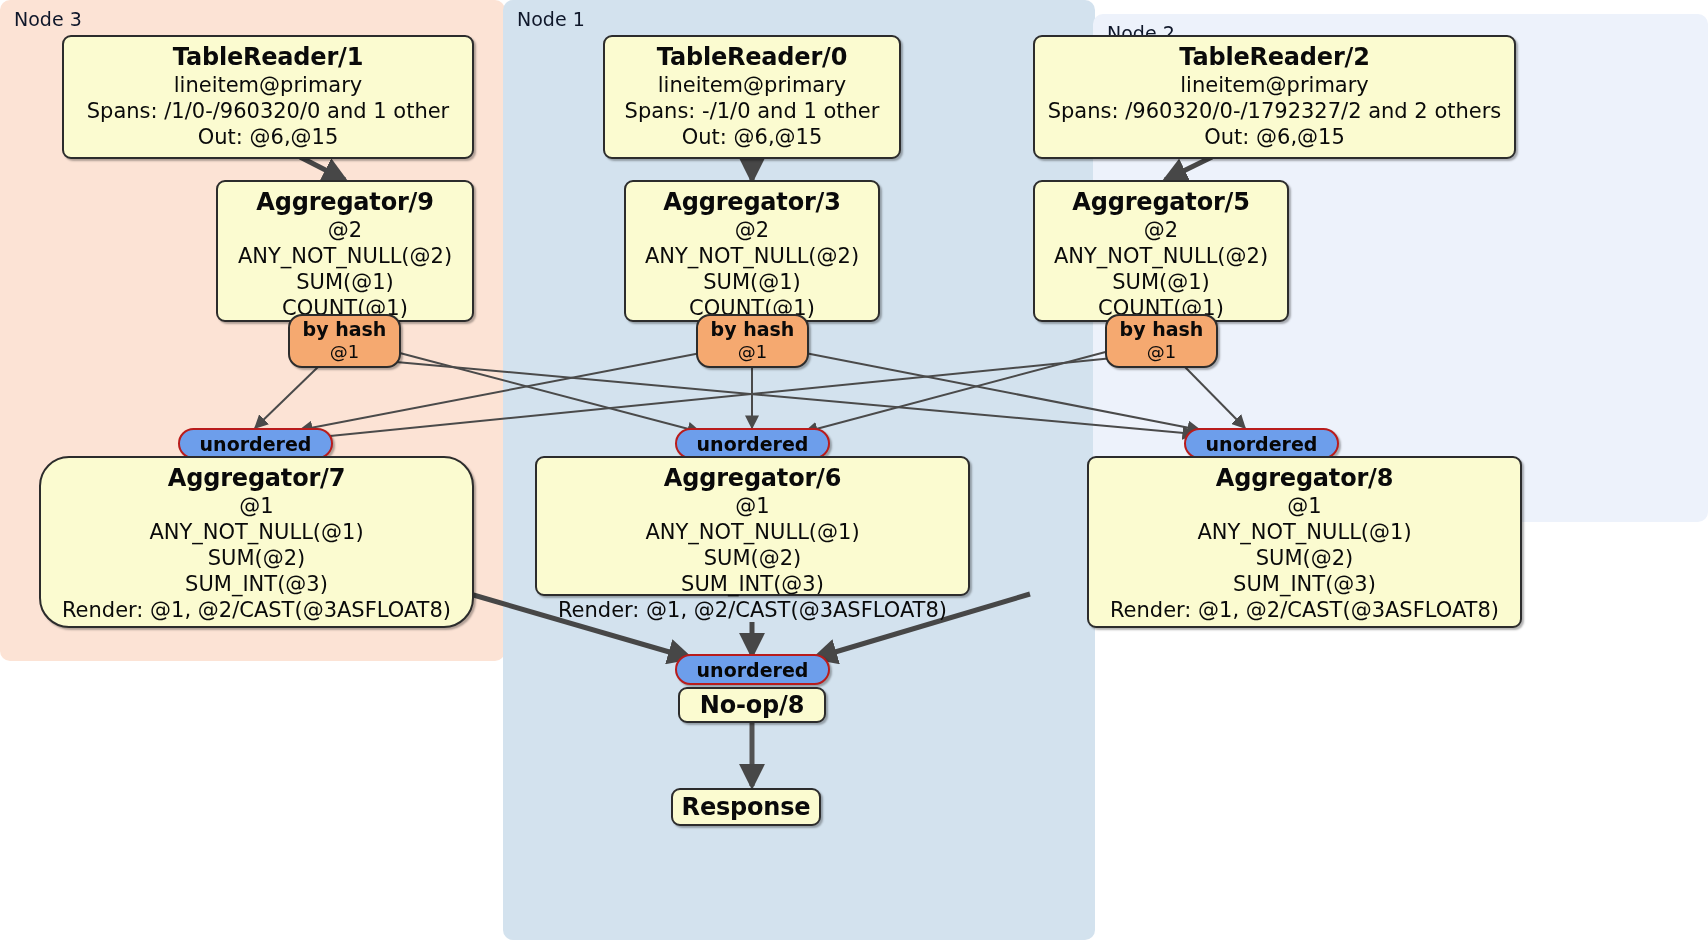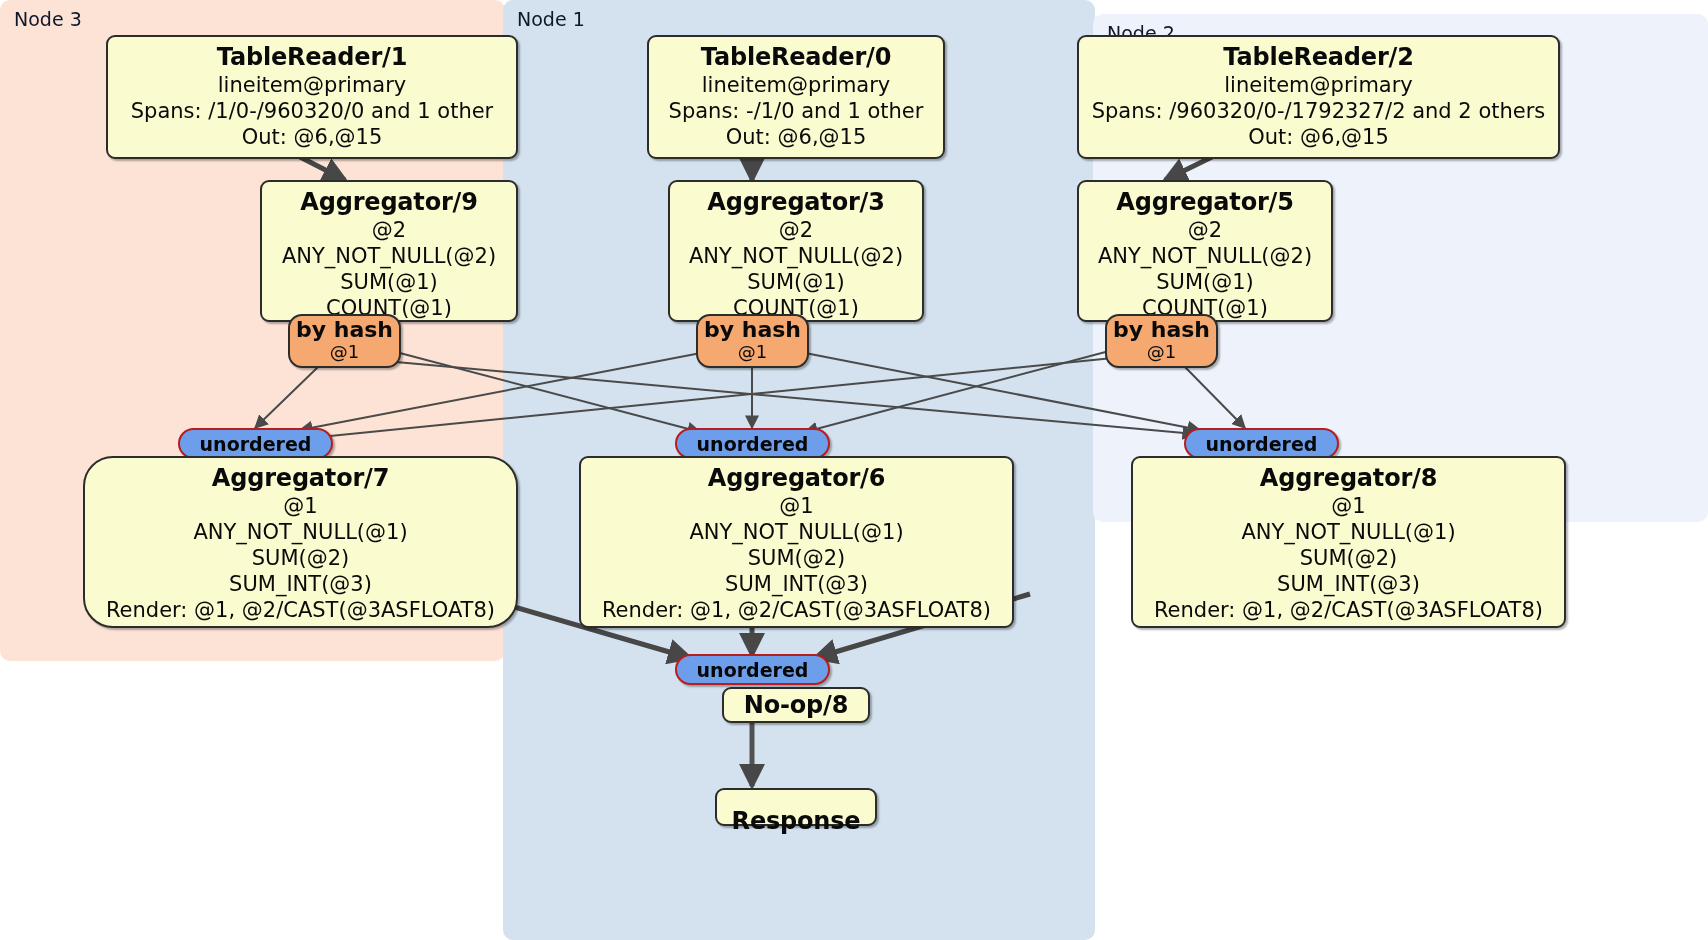--- a/index.html
+++ b/index.html
@@ -57,21 +57,20 @@
   .proc-box {
     position: absolute;
     box-sizing: border-box;
     background: #fbfbd0;
     border: 2px solid #2c2c2c;
     border-radius: 9px;
     box-shadow: 2px 2px 2px rgba(0,0,0,0.30);
     text-align: center;
     padding-top: 5px;
     color: #0a0a0a;
-    margin-left: 44px;
   }
   .proc-title {
     font-weight: bold;
     font-size: 24px;
     line-height: 30px;
     letter-spacing: -0.2px;
   }
   .proc-line {
     font-size: 21px;
     line-height: 26px;
@@ -85,21 +84,21 @@
     background: #f5a970;
     border: 2px solid #2c2c2c;
     border-radius: 14px;
     box-shadow: 2px 2px 2px rgba(0,0,0,0.30);
     text-align: center;
     color: #0a0a0a;
     padding-top: 2px;
   }
   .router-title {
     font-weight: bold;
-    font-size: 22px;
+    font-size: 19px;
     line-height: 23px;
   }
   .router-sub {
     font-size: 18px;
     line-height: 21px;
   }
   .collector {
     position: absolute;
     box-sizing: border-box;
     background: #6d9eeb;
@@ -242,21 +241,21 @@
 
   <div class="proc-box" style="left:39px; top:456px; width:435px; height:172px;border-radius:30px;">
     <div class="proc-title">Aggregator/7</div>
     <div class="proc-line">@1</div>
     <div class="proc-line">ANY_NOT_NULL(@1)</div>
     <div class="proc-line">SUM(@2)</div>
     <div class="proc-line">SUM_INT(@3)</div>
     <div class="proc-line">Render: @1, @2/CAST(@3ASFLOAT8)</div>
   </div>
 
-  <div class="proc-box" style="left:535px; top:456px; width:435px; height:172px;">
+  <div class="proc-box" style="left:535px; top:456px; width:435px; height:140px;">
     <div class="proc-title">Aggregator/6</div>
     <div class="proc-line">@1</div>
     <div class="proc-line">ANY_NOT_NULL(@1)</div>
     <div class="proc-line">SUM(@2)</div>
     <div class="proc-line">SUM_INT(@3)</div>
     <div class="proc-line">Render: @1, @2/CAST(@3ASFLOAT8)</div>
   </div>
 
   <div class="proc-box" style="left:1087px; top:456px; width:435px; height:172px;">
     <div class="proc-title">Aggregator/8</div>
@@ -268,17 +267,17 @@
   </div>
 
   <div class="collector" style="left:675px; top:654px; width:155px; height:31px;">
     <span>unordered</span>
   </div>
 
   <div class="proc-box" style="left:678px; top:687px; width:148px; height:36px; padding-top:1px;">
     <div class="proc-title">No-op/8</div>
   </div>
 
-  <div class="proc-box" style="left:671px; top:788px; width:162px; height:38px; padding-top:16px;">
+  <div class="proc-box" style="left:671px; top:788px; width:150px; height:38px; padding-top:2px;">
     <div class="proc-title">Response</div>
   </div>
 
 </div>
 
 </body></html>

